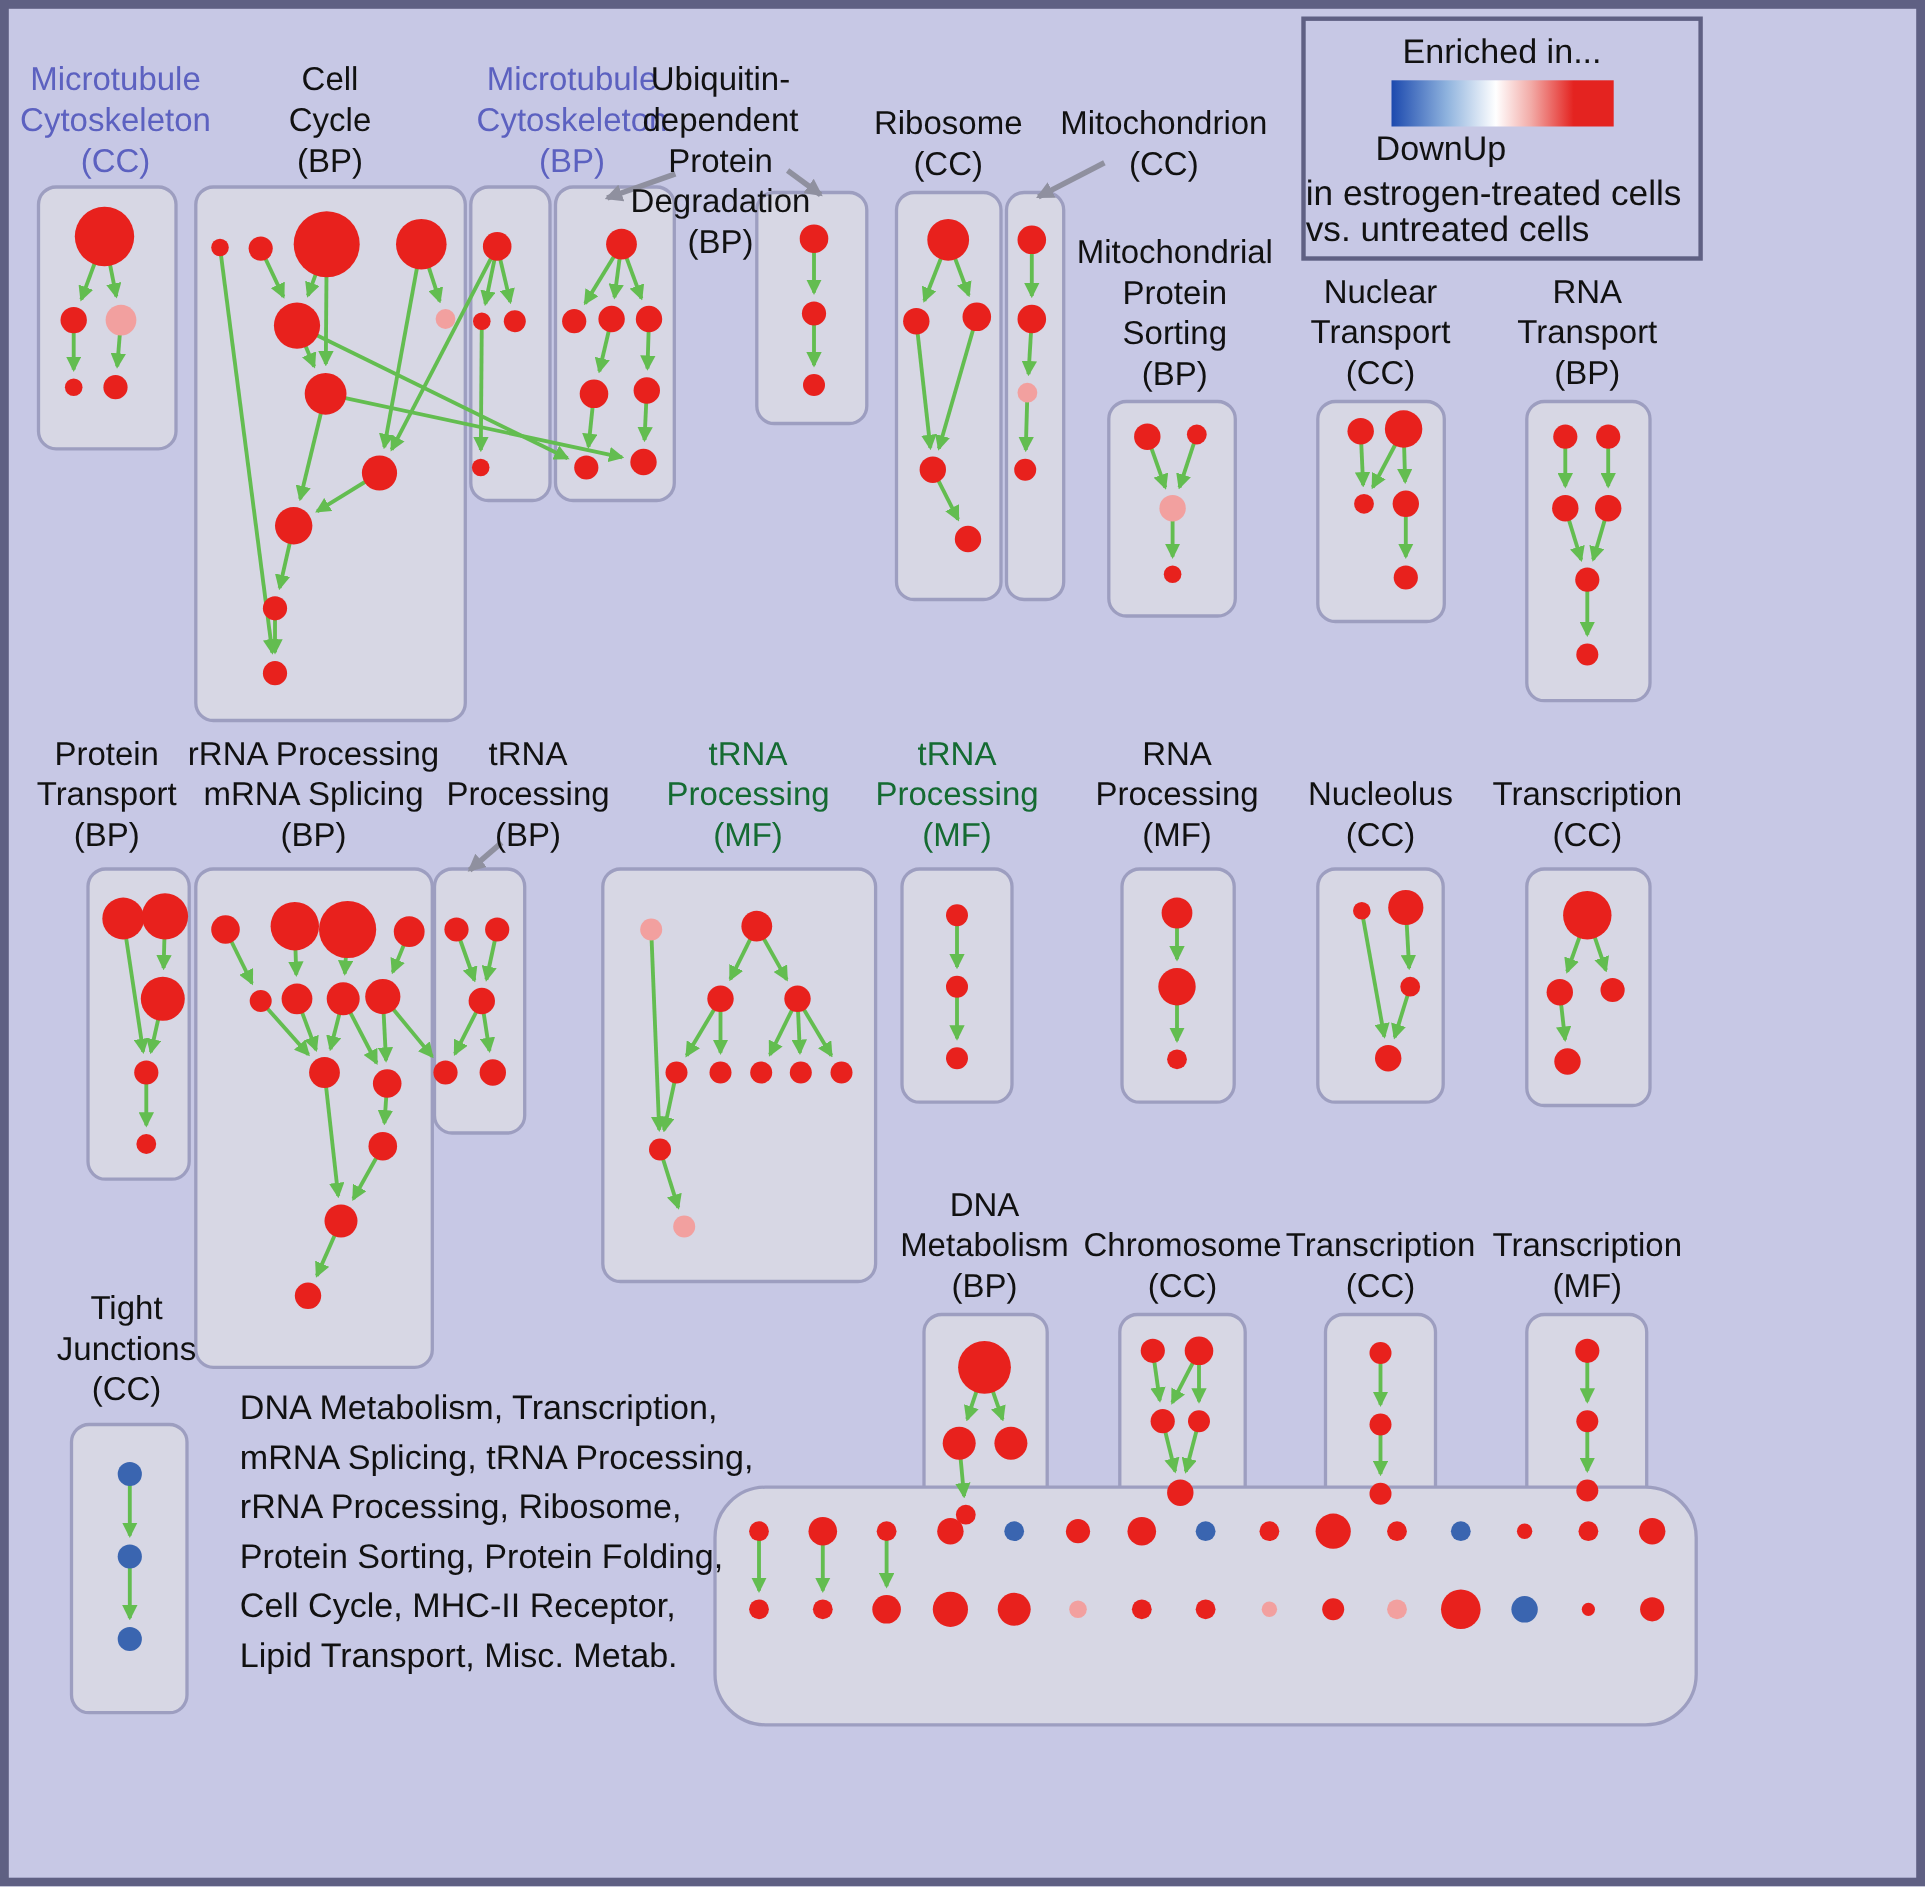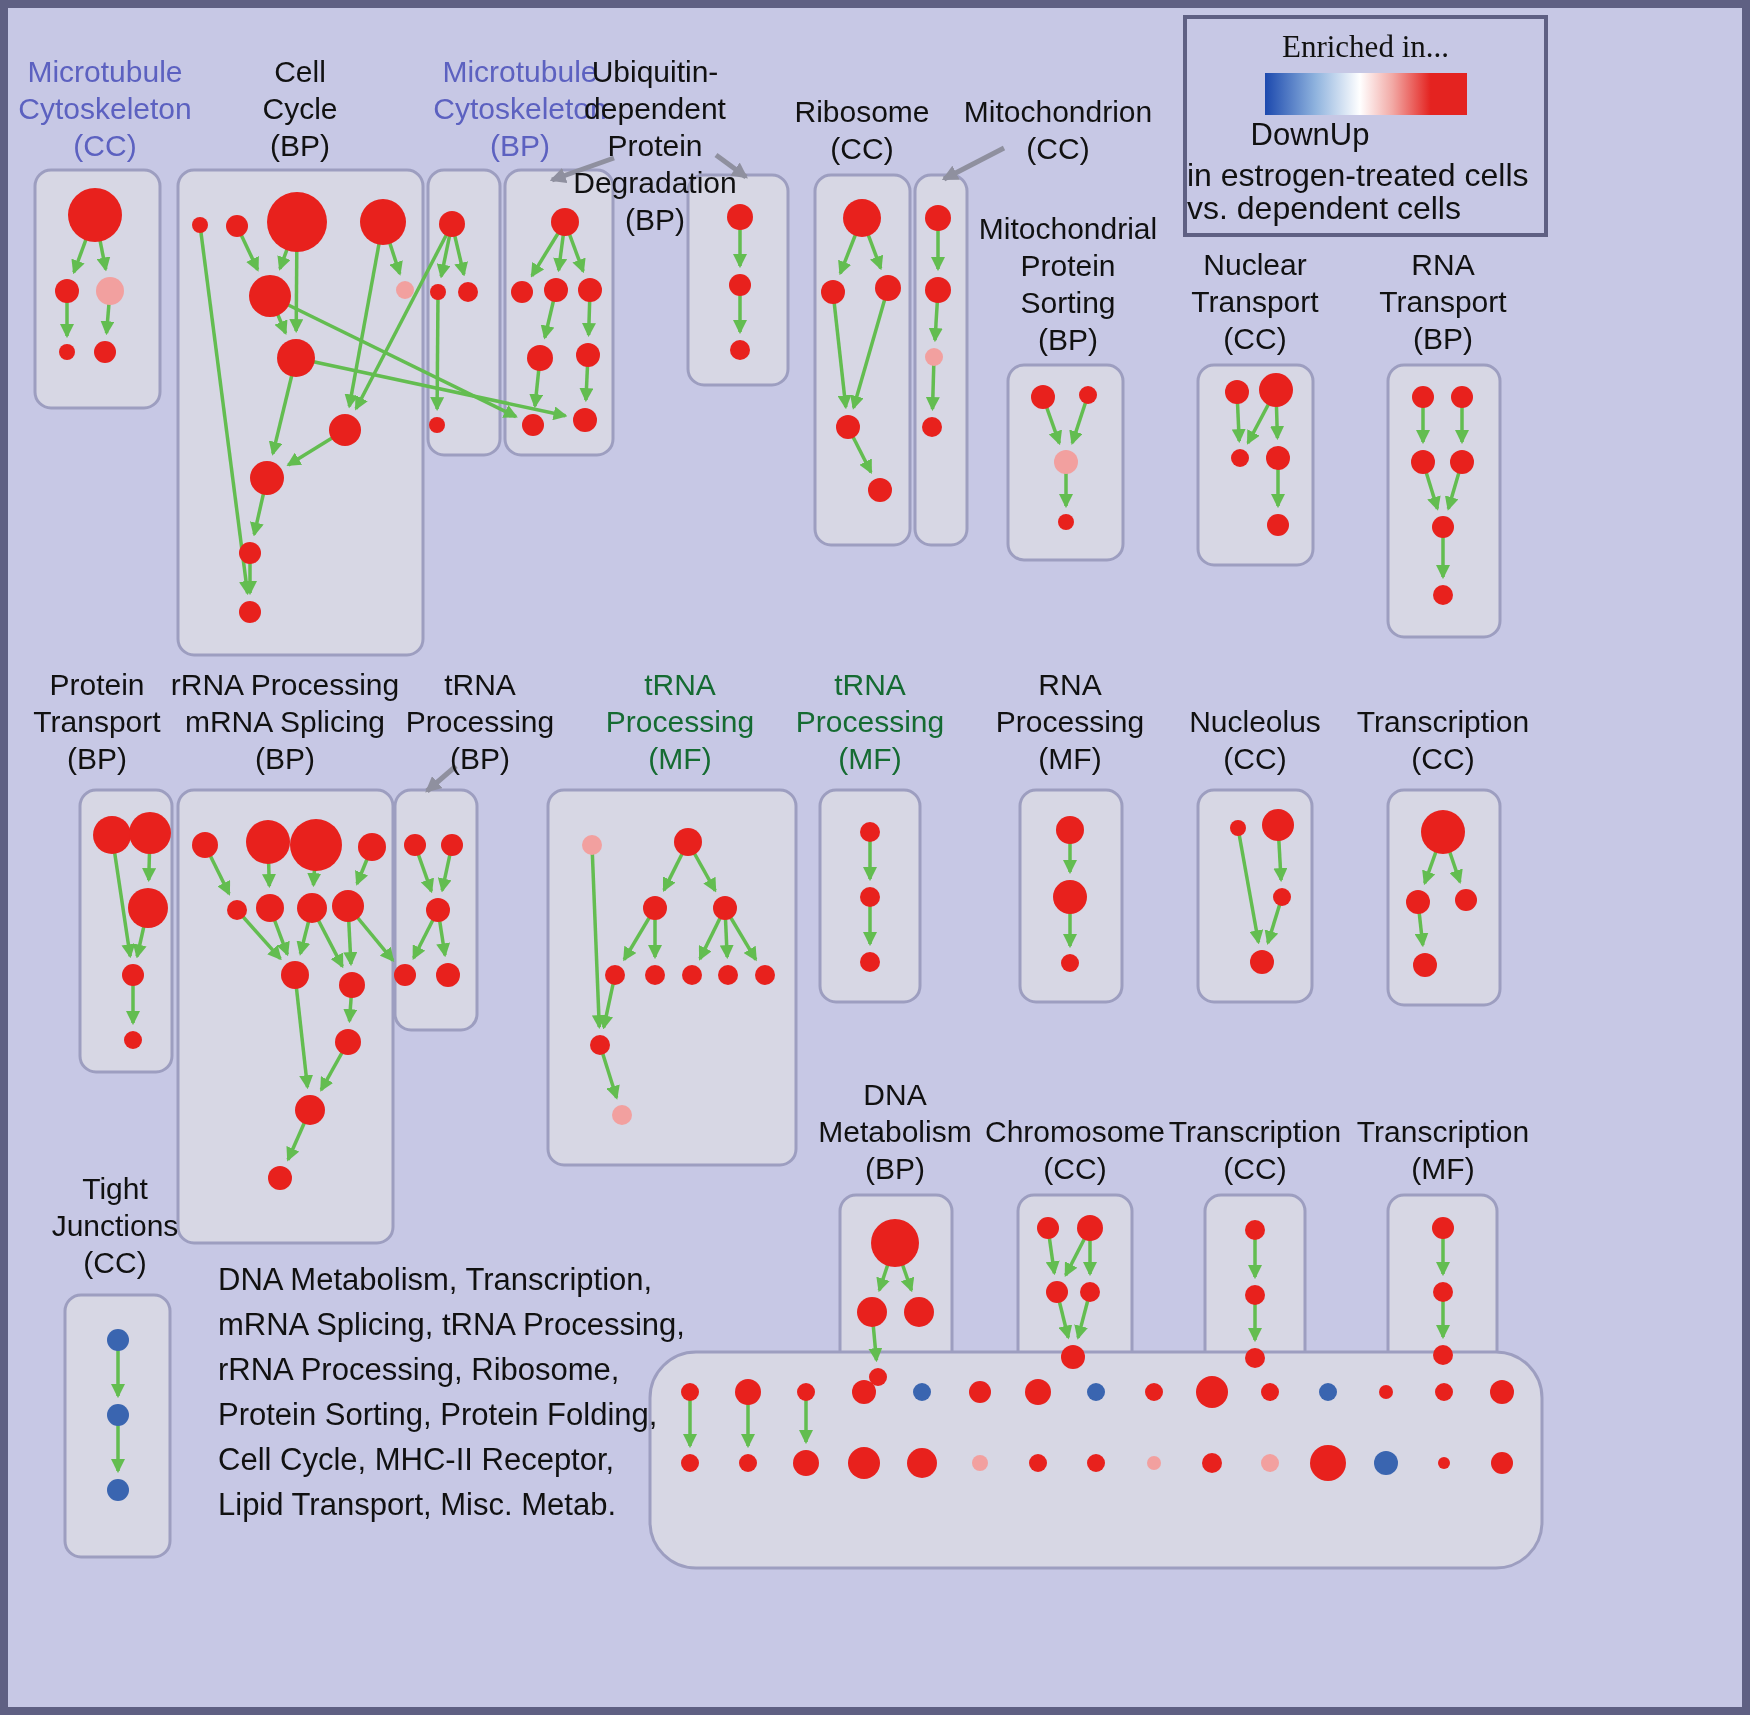--- a/index.html
+++ b/index.html
@@ -15,21 +15,21 @@
   svg text { font-family:"Liberation Sans", sans-serif; }
   .legend {
     position:absolute;
     left:1183px; top:15px;
     width:365px; height:222px;
     border:4px solid #5f6083;
     background:#c9cae6;
     box-sizing:border-box;
     color:#111111;
   }
-  .legend-title { text-align:center; font-size:31px; margin-top:10px;font-family:Liberation Serif, serif; }
+  .legend-title { text-align:center; font-size:31px; margin-top:10px; }
   .legend-gradient { width:202px; height:42px; margin:8px auto 0 auto; }
   .legend-ends {
     display:flex; 
     width:230px; margin:2px auto 0 auto; font-size:31px;
   }
   .legend-sub { text-align:left; font-size:32px; line-height:33px; }
   .legend-sub.first { margin-top:6px; }
 </style>
 </head>
 <body>
@@ -360,15 +360,15 @@
     </svg>
 
   <div class="legend" style="border-color: rgb(95, 96, 131); background: rgb(199, 200, 229);">
     <div class="legend-title">Enriched in...</div>
     <div class="legend-gradient" style="background: linear-gradient(90deg, rgb(28, 73, 174) 0%, rgb(143, 179, 222) 25%, rgb(255, 255, 255) 47%, rgb(242, 170, 166) 63%, rgb(228, 35, 32) 82%);"></div>
     <div class="legend-ends">
       <span>Down</span>
       <span>Up</span>
     </div>
     <div class="legend-sub first">in estrogen-treated cells</div>
-    <div class="legend-sub">vs. dependent cells</div>
+    <div class="legend-sub">vs. untreated cells</div>
   </div>
 </div>
 
 </body></html>

